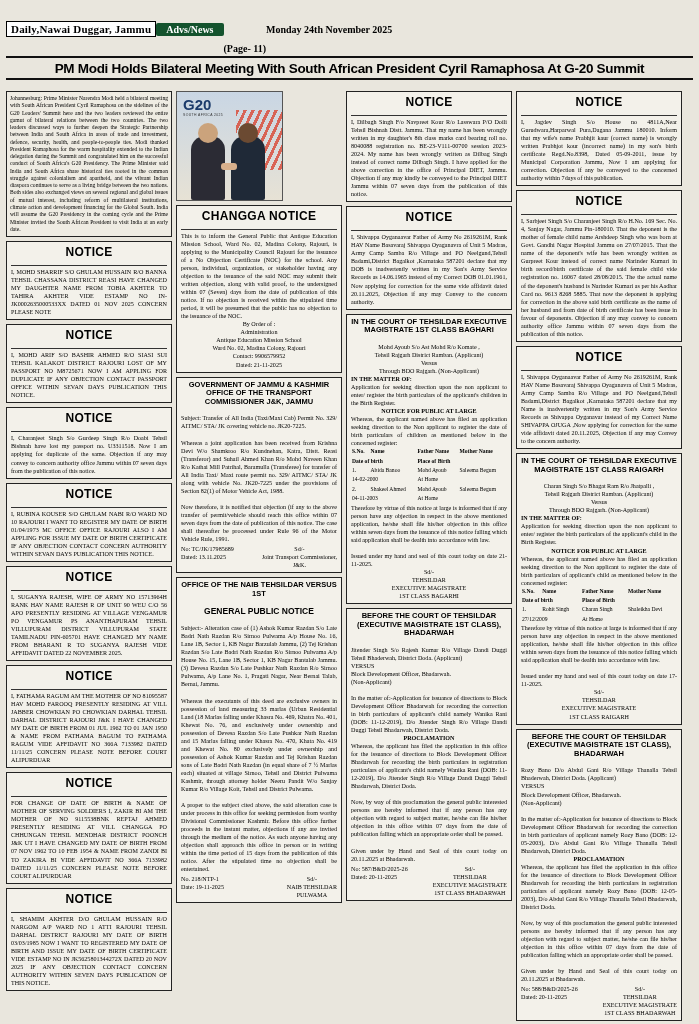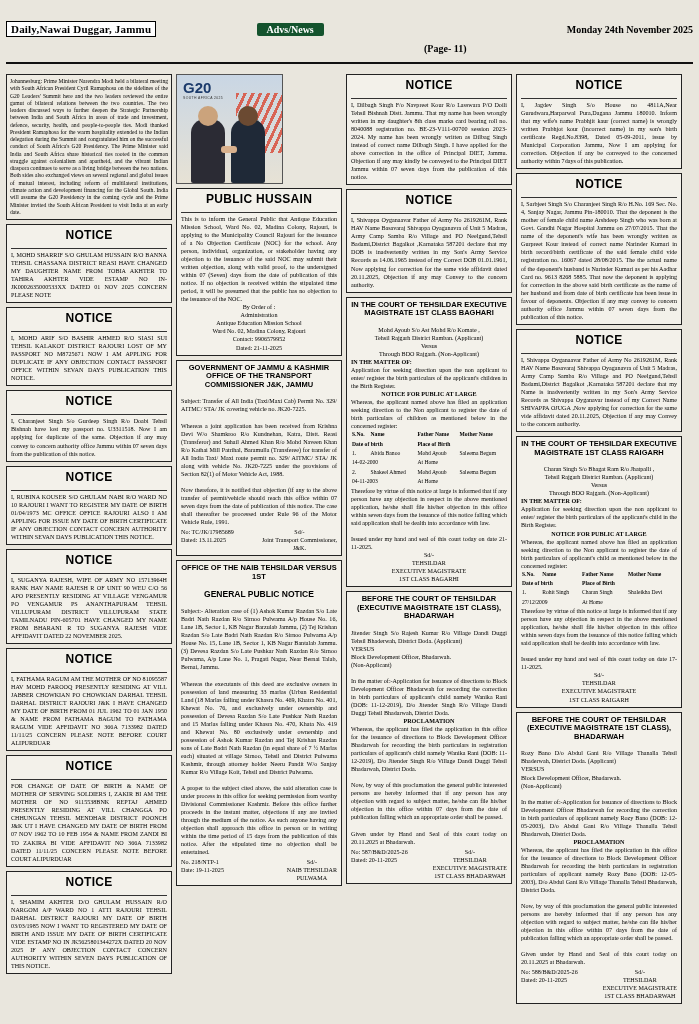--- a/index.html
+++ b/index.html
@@ -1,18 +1,18 @@
 <!DOCTYPE html>
 <html><head>
 <meta charset="utf-8">
 <style>
   html,body{margin:0;padding:0;background:#d8d5cc;}
   body{width:699px;height:1024px;overflow:hidden;font-family:"Liberation Serif",serif;}
   .page{width:699px;height:1024px;background:#e9e6dd;position:relative;box-sizing:border-box;padding:4px 6px;}
-  .masthead{display:flex;align-items:center;justify-content:space-between;border-bottom:2px solid #111;padding-bottom:8px;margin-bottom:2px;}
+  .masthead{display:flex;align-items:center;justify-content:flex-start;border-bottom:2px solid #111;padding-bottom:2px;margin-bottom:2px;}
   .mh-left{font-weight:bold;font-size:11px;letter-spacing:.2px;border:1px solid #000;padding:1px 4px;background:#fff;}
   .mh-center{font-weight:bold;font-size:10px;background:#14532d;color:#fff;padding:1px 10px;border-radius:2px;}
   .mh-page{font-weight:bold;font-size:10px;margin-top:39px;}
   .mh-right{font-weight:bold;font-size:10px;}
   .headline{font-size:13.5px;font-weight:bold;text-align:center;letter-spacing:-.3px;border-bottom:2px solid #111;padding:1px 0 2px;margin-bottom:3px;
             font-family:"Liberation Sans",sans-serif;}
   .grid{display:flex;gap:4px;height:975px;}
   .col{display:flex;flex-direction:column;gap:4px;margin-top:8px;}
   .c1{width:166px;} .c2{width:166px;} .c3{width:166px;} .c4{width:166px;}
   .box{border:1px solid #222;background:#f3f1ea;padding:3px 4px;box-sizing:border-box;overflow:hidden;}
@@ -42,20 +42,21 @@
 
 <div class="page">
 
   <div class="masthead">
     <div class="mh-left">Daily,Nawai Duggar, Jammu</div>
     <div class="mh-center">Advs/News</div>
     <div class="mh-page">(Page- 11)</div>
     <div class="mh-right">Monday 24th November 2025</div>
   </div>
 
+  <div class="headline">PM Modi Holds Bilateral Meeting With South African President Cyril Ramaphosa At G-20 Summit</div>
 
   <div class="grid">
 
     <div class="col c1">
       <div class="photoblock">
         <div class="txtcol">Johannesburg: Prime Minister Narendra Modi held a bilateral meeting with South African President Cyril Ramaphosa on the sidelines of the G20 Leaders' Summit here and the two leaders reviewed the entire gamut of bilateral relations between the two countries. The two leaders discussed ways to further deepen the Strategic Partnership between India and South Africa in areas of trade and investment, defence, security, health, and people-to-people ties. Modi thanked President Ramaphosa for the warm hospitality extended to the Indian delegation during the Summit and congratulated him on the successful conduct of South Africa's G20 Presidency. The Prime Minister said India and South Africa share historical ties rooted in the common struggle against colonialism and apartheid, and the vibrant Indian diaspora continues to serve as a living bridge between the two nations. Both sides also exchanged views on several regional and global issues of mutual interest, including reform of multilateral institutions, climate action and development financing for the Global South. India will assume the G20 Presidency in the coming cycle and the Prime Minister invited the South African President to visit India at an early date.</div>
       </div>
       <div class="box">
         <div class="ttl">NOTICE</div>
         <div class="txt">I, MOHD SHARRIF S/O GHULAM HUSSAIN R/O BANNA TEHSIL CHASSANA DISTRICT REASI HAVE CHANGED MY DAUGHTER NAME FROM TOBIA AKHTER TO TAHIRA AKHTER VIDE ESTAMP NO IN-JK0002635000533XX DATED 01 NOV 2025 CONCERN PLEASE NOTE</div>
@@ -95,21 +96,21 @@
         <div class="g20">
           <span>G20</span>
           <small>SOUTH AFRICA 2025</small>
         </div>
         <div class="ray"></div>
         <div class="fig figL"></div>
         <div class="fig figR"></div>
         <div class="handsh"></div>
       </div>
       <div class="box">
-        <div class="ttl">PUBLIC HUSSAIN</div>
+        <div class="ttl">CHANGGA NOTICE</div>
         <div class="txt">This is to inform the General Public that Antique Education Mission School, Ward No. 02, Madina Colony, Rajouri, is applying to the Municipality Council Rajouri for the issuance of a No Objection Certificate (NOC) for the school. Any person, individual, organization, or stakeholder having any objection to the issuance of the said NOC may submit their written objection, along with valid proof, to the undersigned within 07 (Seven) days from the date of publication of this notice. If no objection is received within the stipulated time period, it will be presumed that the public has no objection to the issuance of the NOC.</div>
         <div class="txt ctr" style="white-space:pre-line">By Order of :
 Administration
 Antique Education Mission School
 Ward No. 02, Madina Colony, Rajouri
 Contact: 9906579952
 Dated: 21-11-2025</div>
       </div>
       <div class="box">
         <div class="ttl xs">GOVERNMENT OF JAMMU &amp; KASHMIR OFFICE OF THE TRANSPORT COMMISSIONER J&amp;K, JAMMU</div>

